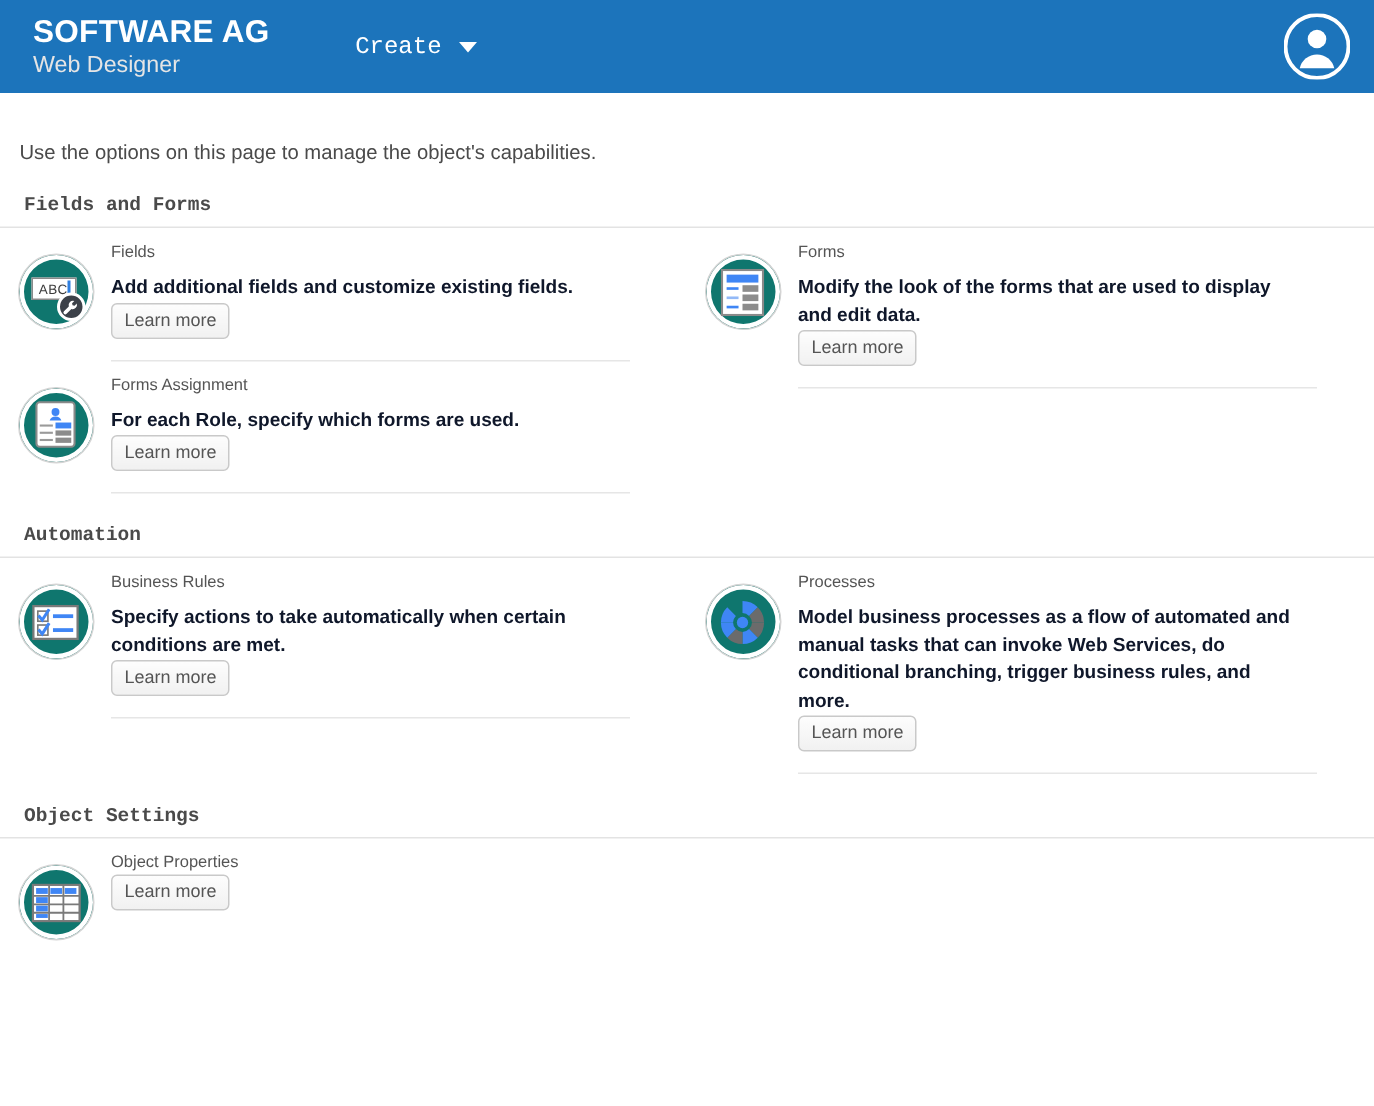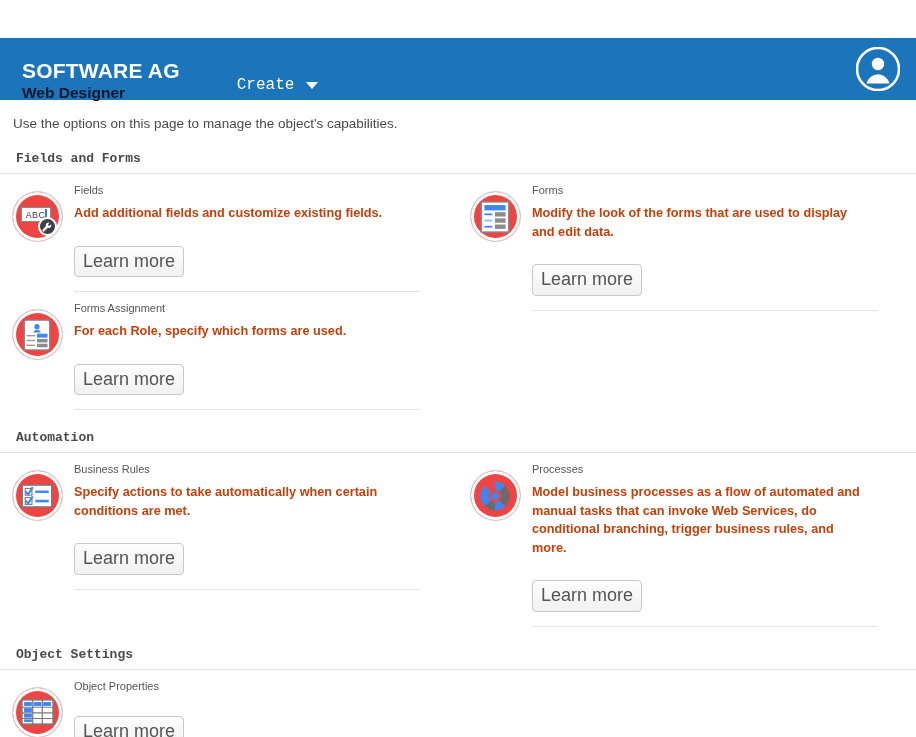--- a/index.html
+++ b/index.html
@@ -15,40 +15,39 @@
     overflow: hidden;
     color: #444;
   }
 
   
   .topbar {
     height: 62px;
     background: #1d71b8;
     background: #1c74bb;
     display: flex;
-    align-items: flex-end;
+    align-items: center;
     position: relative;
-    margin-top: 38px;
   }
   .brand {
     margin-left: 22px;
     line-height: 1;
     user-select: none;
   }
   .brand-line1 {
     color: #ffffff;
     font-size: 21px;
     font-weight: bold;
     letter-spacing: 0.2px;
     display: block;
   }
   .brand-line2 {
-    color: #0f172a;
+    color: #e5e5e5;
     font-size: 15.5px;
-    font-weight: bold;
+    font-weight: normal;
     display: block;
     margin-top: 4px;
   }
   .create-menu {
     margin-left: 53px;
     display: flex;
     align-items: center;
     color: #ffffff;
     font-size: 16px;
     cursor: pointer;
@@ -80,20 +79,21 @@
   .page-title {
     color: #4285f4;
     font-size: 23px;
     font-weight: bold;
     margin: 0 0 0 0;
     letter-spacing: 0.1px;
   }
   .page-sub {
     color: #4a4a4a;
     font-size: 13.5px;
+    margin-top: 16px;
   }
 
   
   .section-head {
     margin-top: 20px;
     padding: 0 0 7px 16px;
     font-size: 13px;
     font-weight: bold;
     color: #4a4a4a;
     border-bottom: 1px solid #e3e3e3;
@@ -117,21 +117,21 @@
     width: 74px;
     flex: 0 0 74px;
     display: flex;
     justify-content: center;
     padding-top: 7px;
   }
   .icon-circle {
     width: 51px;
     height: 51px;
     border-radius: 50%;
-    background: #ef4444;
+    background: #0f766e;
     border: 1px solid #d4d4d4;
     box-shadow: inset 0 0 0 3px #ffffff;
     display: flex;
     align-items: center;
     justify-content: center;
     position: relative;
   }
   .card-body {
     flex: 1;
     padding-right: 38px;
@@ -139,29 +139,29 @@
   .card-title {
     font-size: 11px;
     color: #555555;
     font-weight: normal;
     margin: 0;
     line-height: 1.2;
   }
   .card-desc {
     font-size: 12.7px;
     font-weight: bold;
-    color: #c2410c;
+    color: #0f172a;
     margin: 7px 0 0 0;
     line-height: 1.45;
     max-width: 330px;
   }
   .learn-more {
-    margin-top: 23px;
+    margin-top: 1px;
     display: inline-block;
-    font-size: 18px;
+    font-size: 12px;
     color: #555555;
     background: linear-gradient(#fdfdfd, #f1f1f1);
     border: 1px solid #c9c9c9;
     border-radius: 4px;
     padding: 3px 8px 4px 8px;
     cursor: pointer;
     font-family: "Liberation Sans", sans-serif;
     line-height: 1.25;
   }
   .card-divider {

